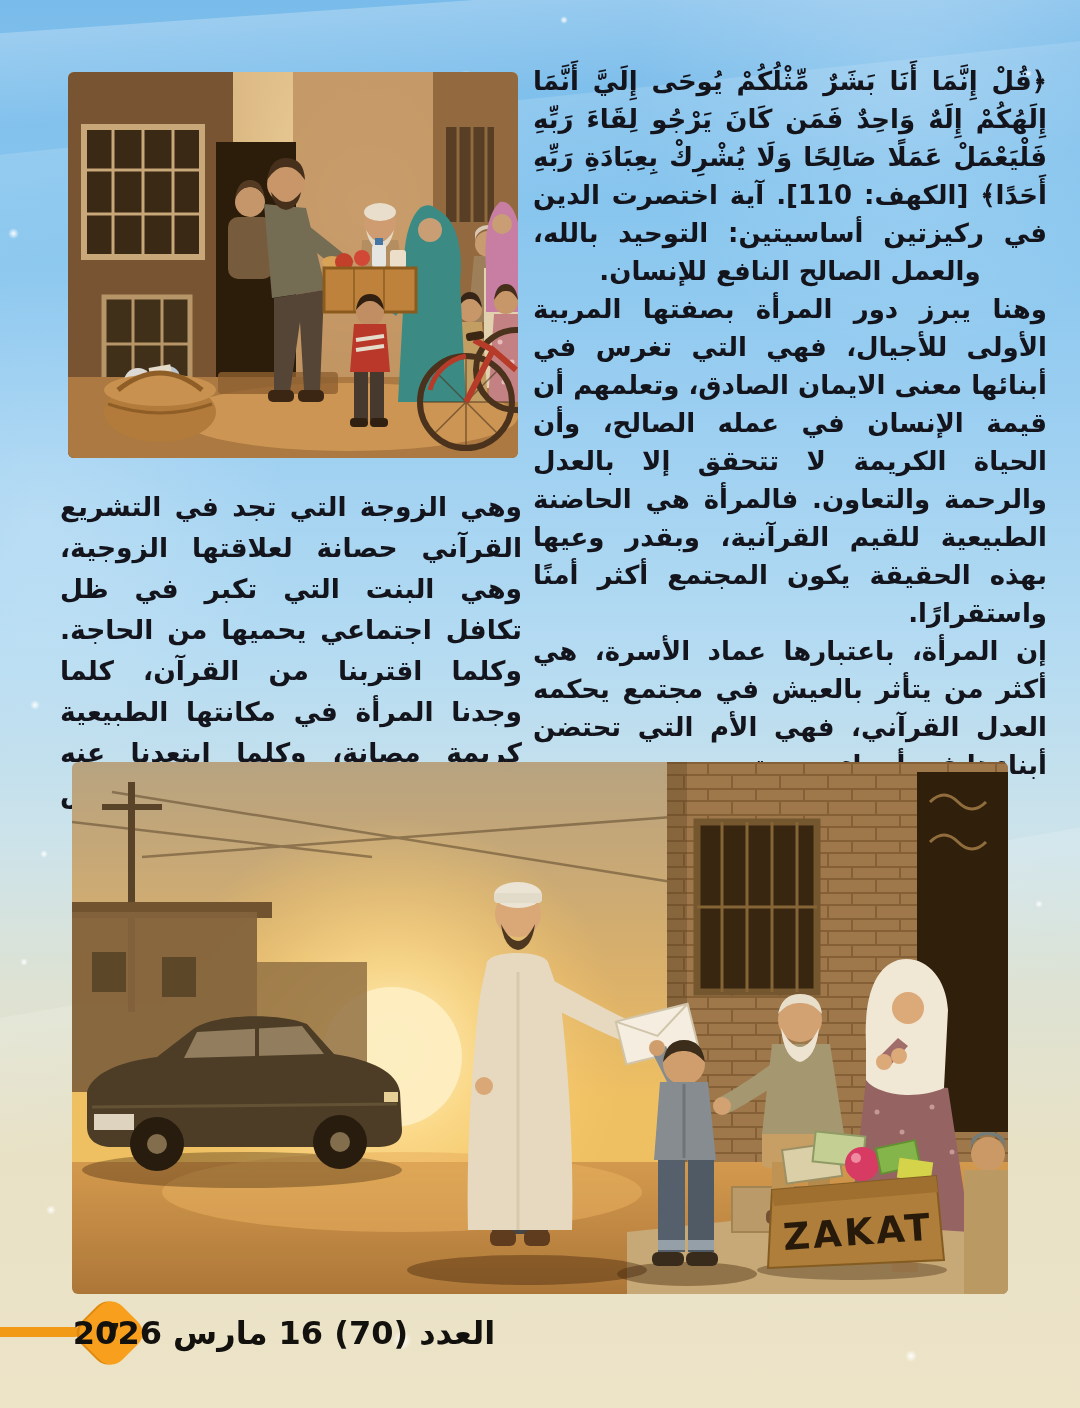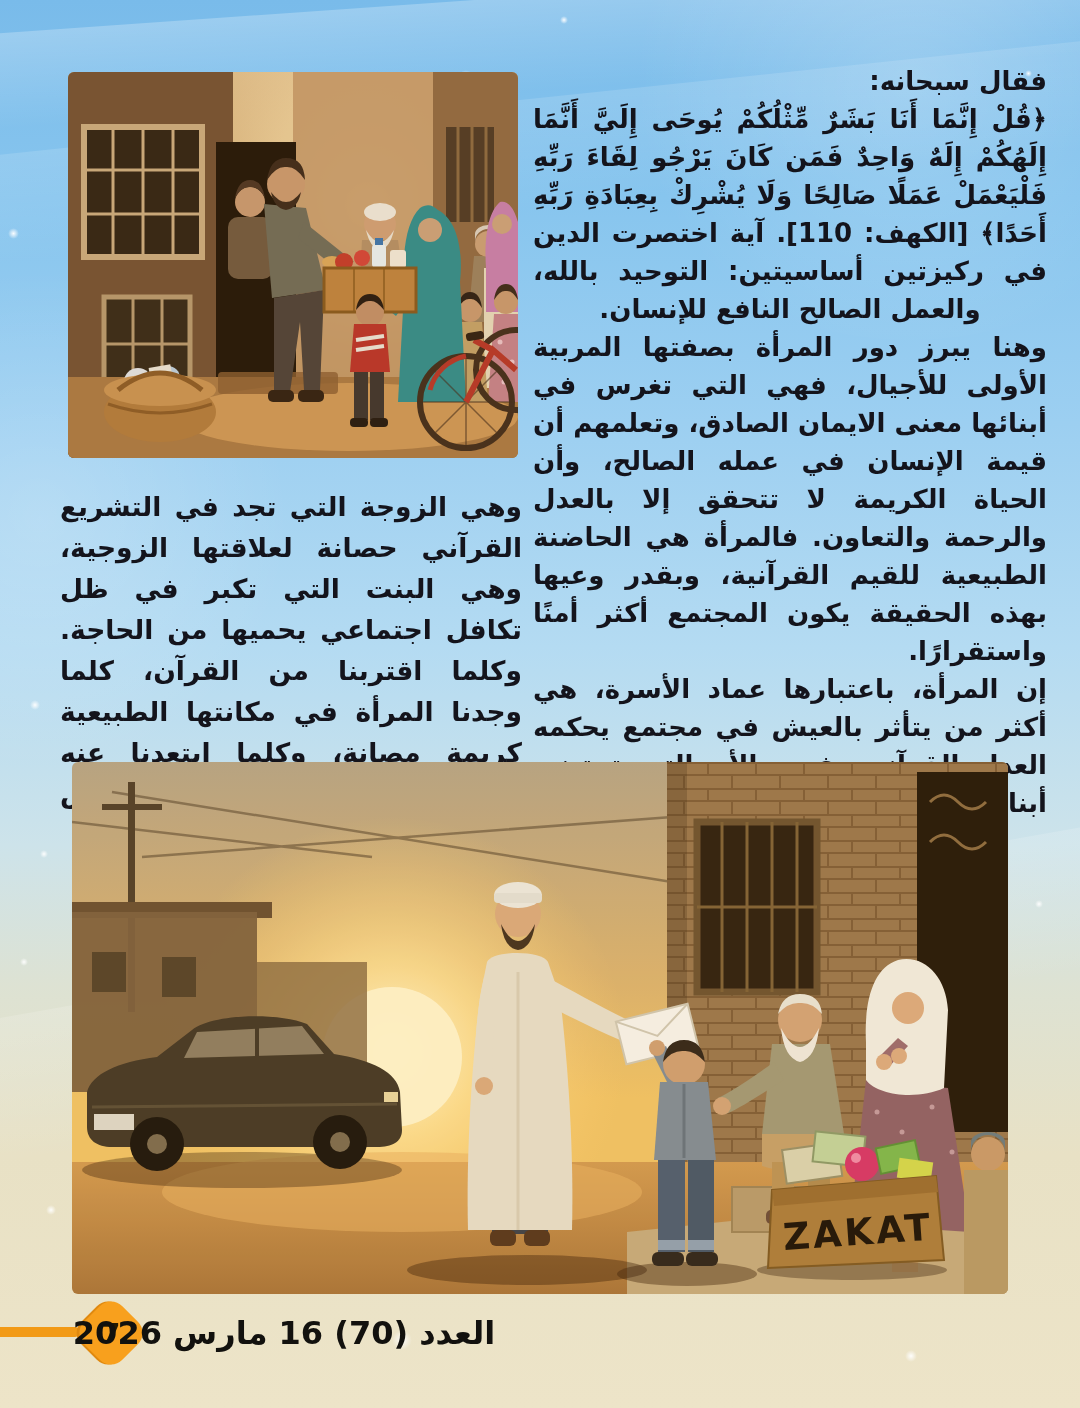--- a/index.html
+++ b/index.html
@@ -191,21 +191,20 @@
         <circle cx="448" cy="298" r="40" stroke="#3f2d1d" stroke-width="6" fill="none"></circle>
         <path d="M398,330 L425,278 L448,298 M425,278 L406,268" stroke="#b5372a" stroke-width="6" fill="none"></path>
         <rect x="398" y="260" width="18" height="8" rx="3" fill="#2e2013" transform="rotate(-10 407 264)"></rect>
         <path d="M362,318 A46,46 0 0 1 398,284" stroke="#b5372a" stroke-width="5" fill="none"></path>
       </g>
       <rect width="450" height="386" fill="rgba(205,115,25,0.08)"></rect>
     </svg>
   </figure>
 
   <div class="col right-col">
-    <p class="heading">فقال سبحانه:</p>
     <p class="center-last"><span>﴿قُلْ إِنَّمَا أَنَا بَشَرٌ مِّثْلُكُمْ يُوحَى إِلَيَّ أَنَّمَا إِلَهُكُمْ إِلَهٌ وَاحِدٌ فَمَن كَانَ يَرْجُو لِقَاءَ رَبِّهِ فَلْيَعْمَلْ عَمَلًا صَالِحًا وَلَا يُشْرِكْ بِعِبَادَةِ رَبِّهِ أَحَدًا﴾</span> <span>[الكهف: 110]. آية اختصرت الدين في ركيزتين أساسيتين: التوحيد بالله، والعمل الصالح النافع للإنسان.</span></p>
     <p>وهنا يبرز دور المرأة بصفتها المربية الأولى للأجيال، فهي التي تغرس في أبنائها معنى الايمان الصادق، وتعلمهم أن قيمة الإنسان في عمله الصالح، وأن الحياة الكريمة لا تتحقق إلا بالعدل والرحمة والتعاون. فالمرأة هي الحاضنة الطبيعية للقيم القرآنية، وبقدر وعيها بهذه الحقيقة يكون المجتمع أكثر أمنًا واستقرارًا.</p>
     <p>إن المرأة، باعتبارها عماد الأسرة، هي أكثر من يتأثر بالعيش في مجتمع يحكمه العدل القرآني، فهي الأم التي تحتضن أبناءها في أجواء رحيمة،</p>
   </div>
 
   <div class="col left-col">
     <p class="center-last">وهي الزوجة التي تجد في التشريع القرآني حصانة لعلاقتها الزوجية، وهي البنت التي تكبر في ظل تكافل اجتماعي يحميها من الحاجة. وكلما اقتربنا من القرآن، كلما وجدنا المرأة في مكانتها الطبيعية كريمة مصانة، وكلما ابتعدنا عنه عانت المرأة ويلات التهميش والظلم.</p>
   </div>
 
   <figure class="photo photo-bottom" style="margin:0;" role="img" aria-label="Man in a white thobe handing an envelope to a boy; seated elderly man and woman in hijab beside a cardboard ZAKAT box of money and goods at sunset">

